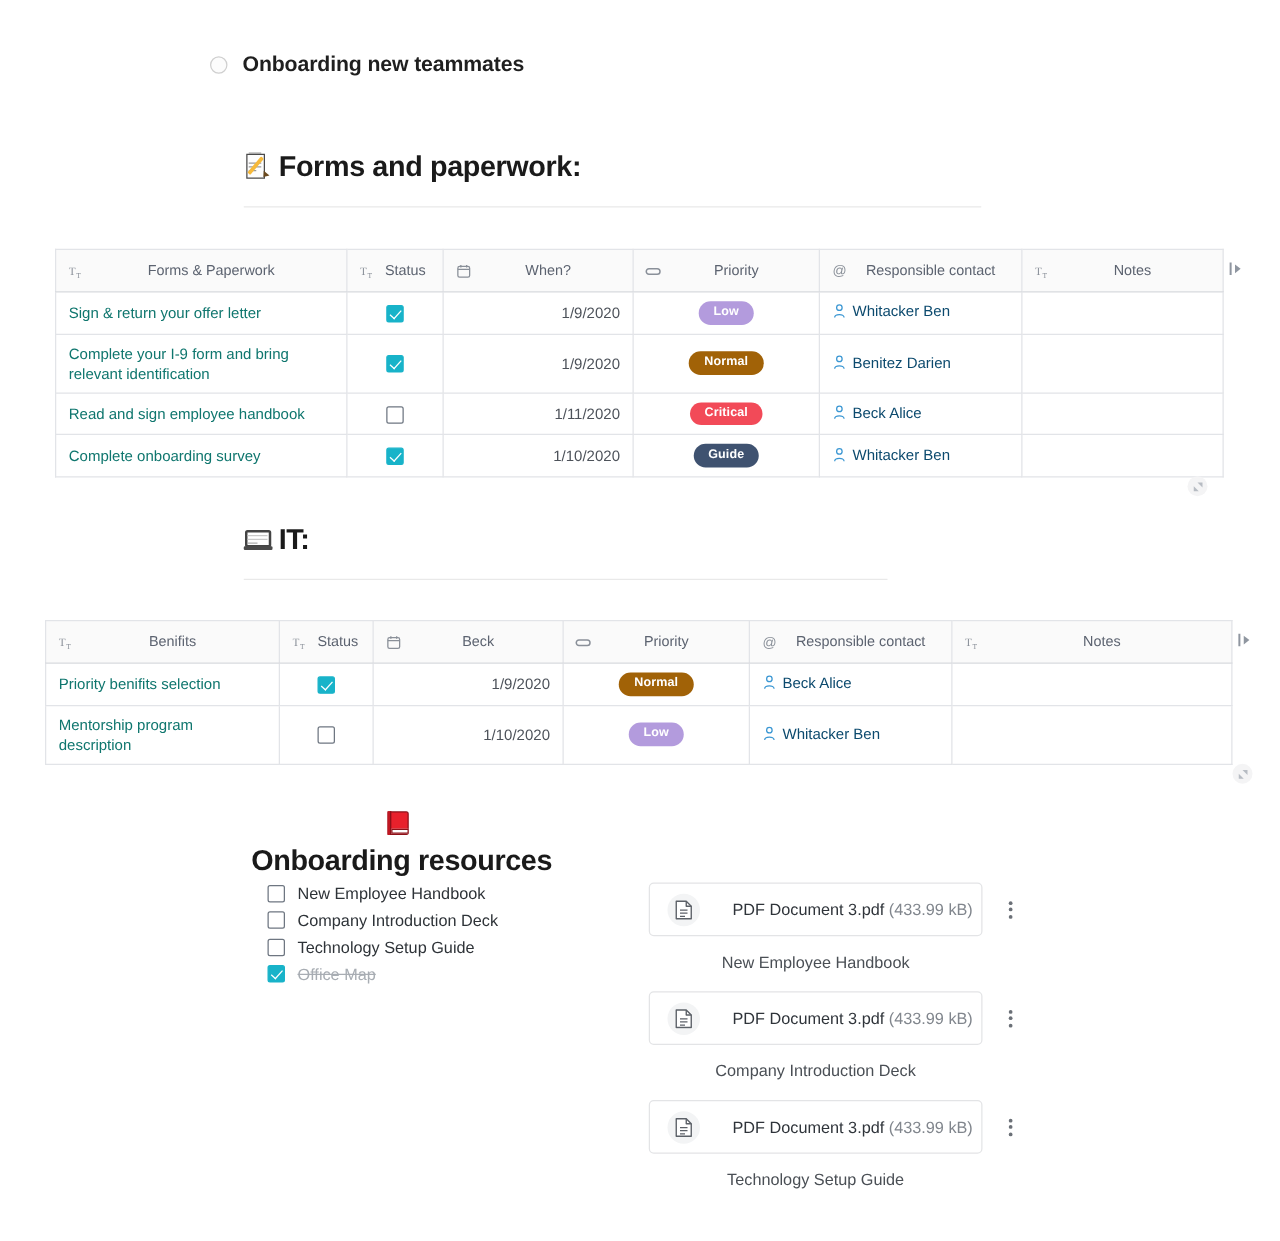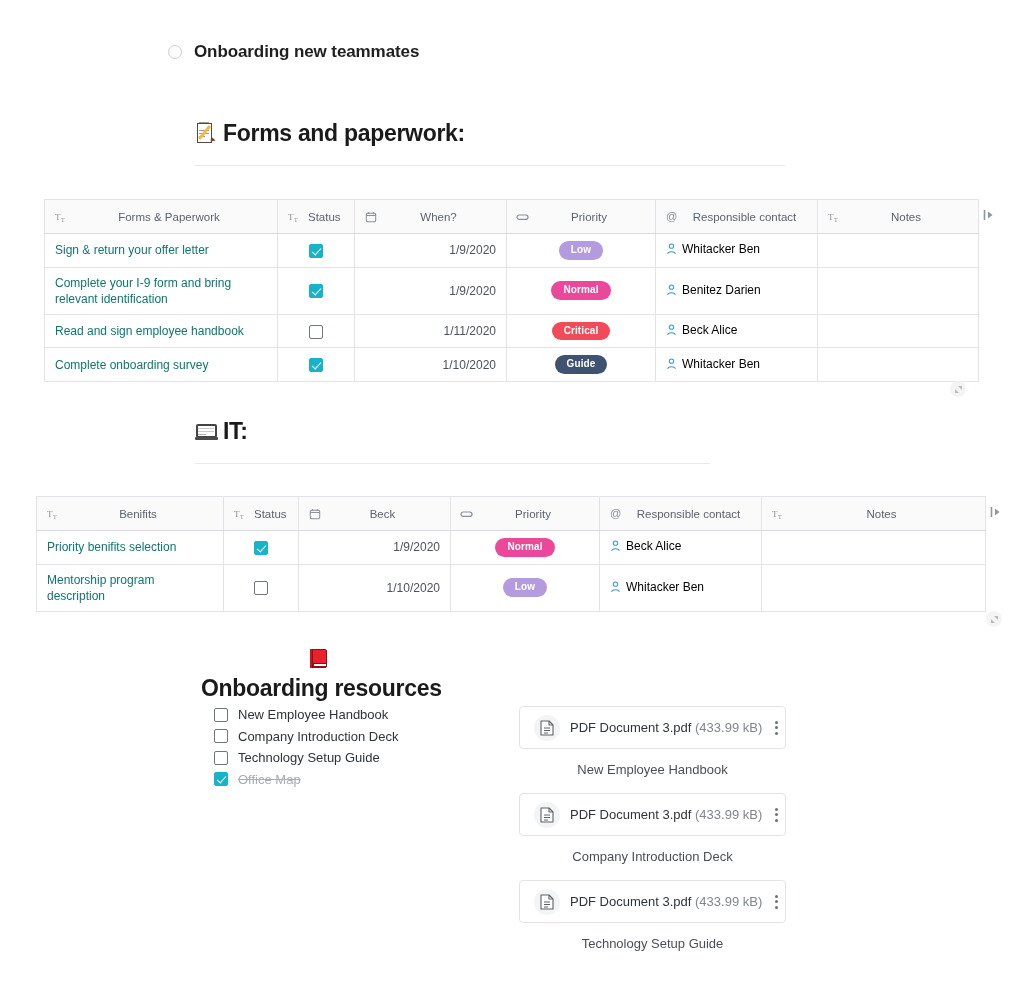--- a/index.html
+++ b/index.html
@@ -139,26 +139,26 @@
     border-width: 0 1.8px 1.8px 0; transform: rotate(42deg);
   }
 
   
   .pill {
     display: inline-block; padding: 3px 12px 4px;
     border-radius: 11px; font-size: 10px; font-weight: bold;
     color: #fff; letter-spacing: 0.1px; line-height: 1.15;
   }
   .pill-low { background: #b39bdd; }
-  .pill-normal { background: #ec4899; }
+  .pill-normal { background: #a16207; }
   .pill-critical { background: #f24a58; }
   .pill-high { background: #3f5270; }
 
   
-  .contact { display: inline-flex; align-items: center; gap: 5px; color: #000000; font-size: 12px; }
+  .contact { display: inline-flex; align-items: center; gap: 5px; color: #0c4a6e; font-size: 12px; }
   .contact-ico { width: 11px; height: 12px; flex: 0 0 auto; }
 
   
   .panel-toggle {
     position: absolute; width: 13px; height: 14px;
     display: flex; align-items: center; justify-content: center;
   }
   .resize-grip {
     position: absolute; width: 16px; height: 16px;
     border-radius: 50%; background: #f4f4f5;
@@ -170,21 +170,21 @@
   .res-item { display: flex; align-items: center; gap: 10px; height: 21.5px; }
   .res-label { font-size: 13px; color: #2e3338; }
   .res-label.done { color: #a8adb3; text-decoration: line-through; }
 
   .attach-col { position: absolute; left: 519px; top: 706px; }
   .attach-group { margin-bottom: 16px; }
   .attach-card {
     width: 267px; height: 43px;
     border: 1px solid #e3e4e6; border-radius: 4px;
     background: #fff; display: flex; align-items: center;
-    padding: 0 4px 0 14px; gap: 10px;
+    padding: 0 4px 0 14px; gap: 26px;
   }
   .file-ico {
     width: 26px; height: 26px; border-radius: 50%;
     background: #f3f4f5; display: flex; align-items: center; justify-content: center;
     flex: 0 0 auto;
   }
   .file-text { flex: 1 1 auto; font-size: 13px; color: #2f343a; white-space: nowrap; }
   .file-size { color: #81868d; }
   .kebab { flex: 0 0 auto; display: flex; flex-direction: column; gap: 2.5px; padding: 4px 3px; }
   .kebab i { width: 3px; height: 3px; border-radius: 50%; background: #6b7077; display: block; }

